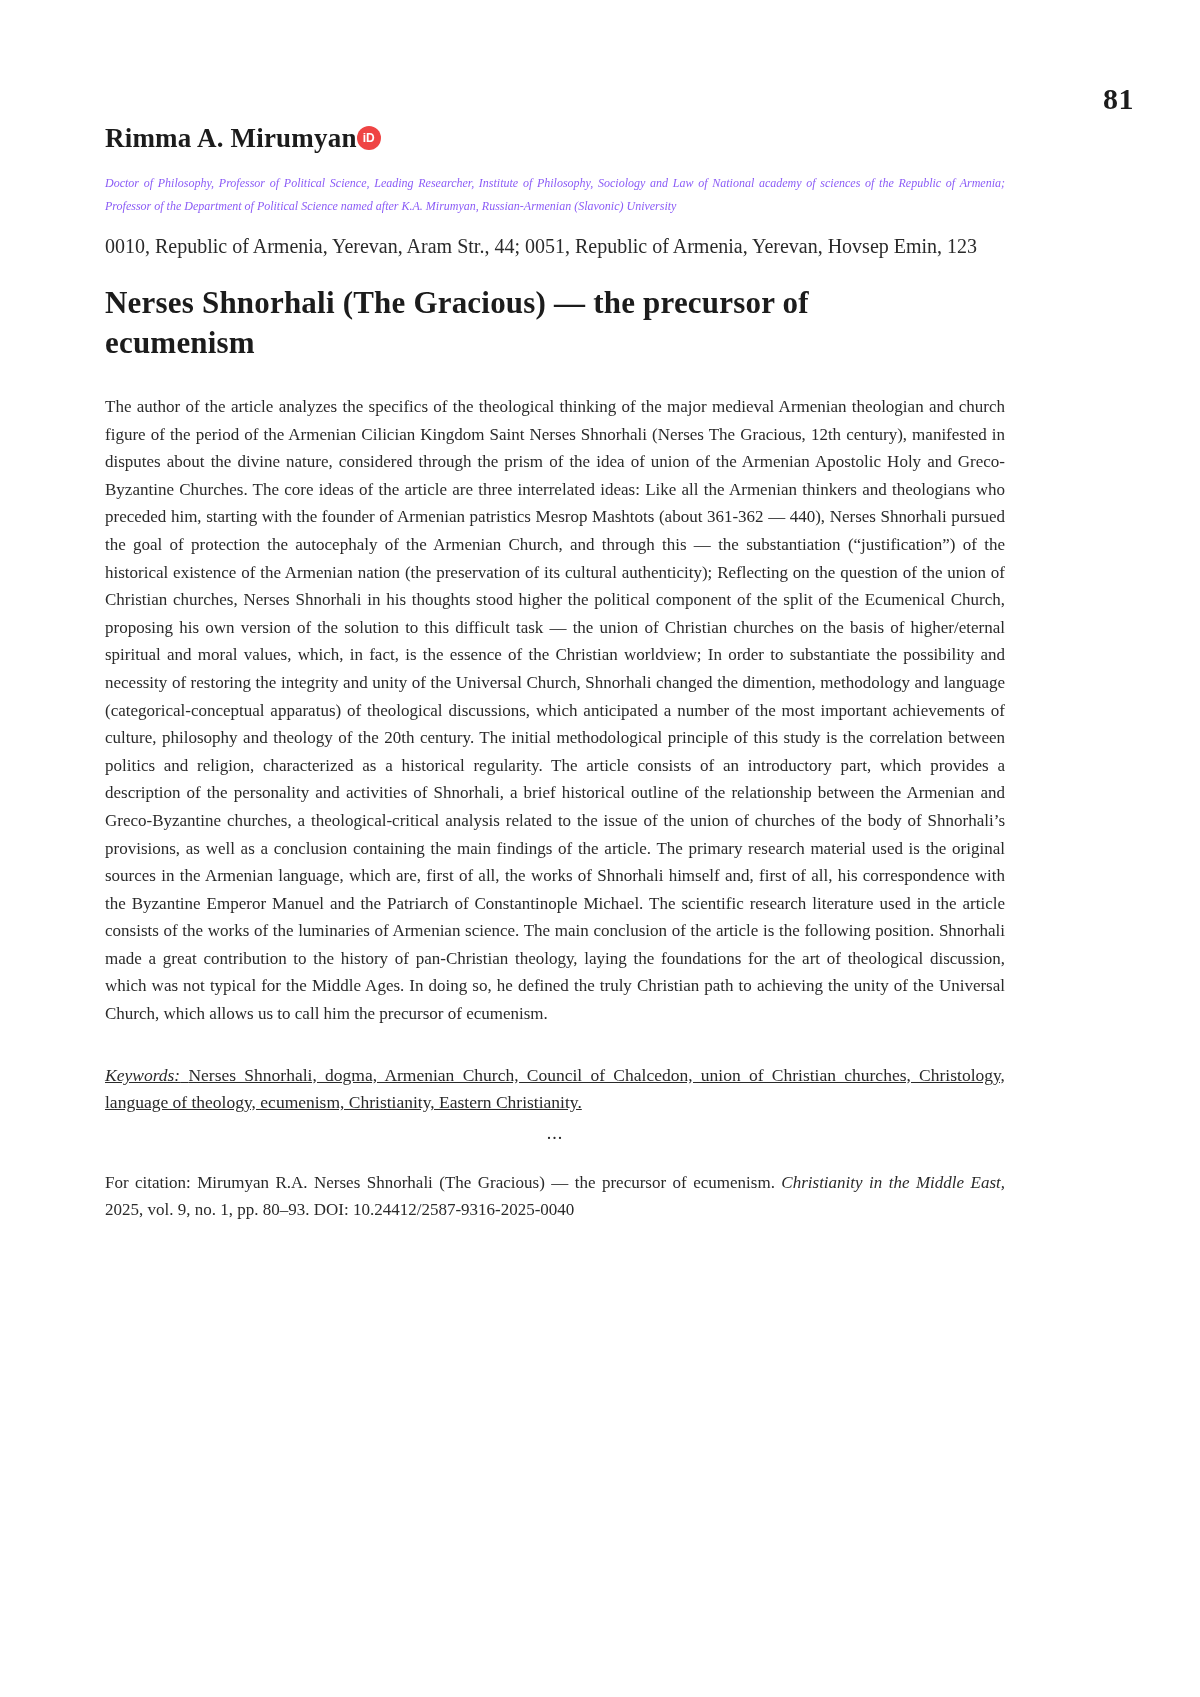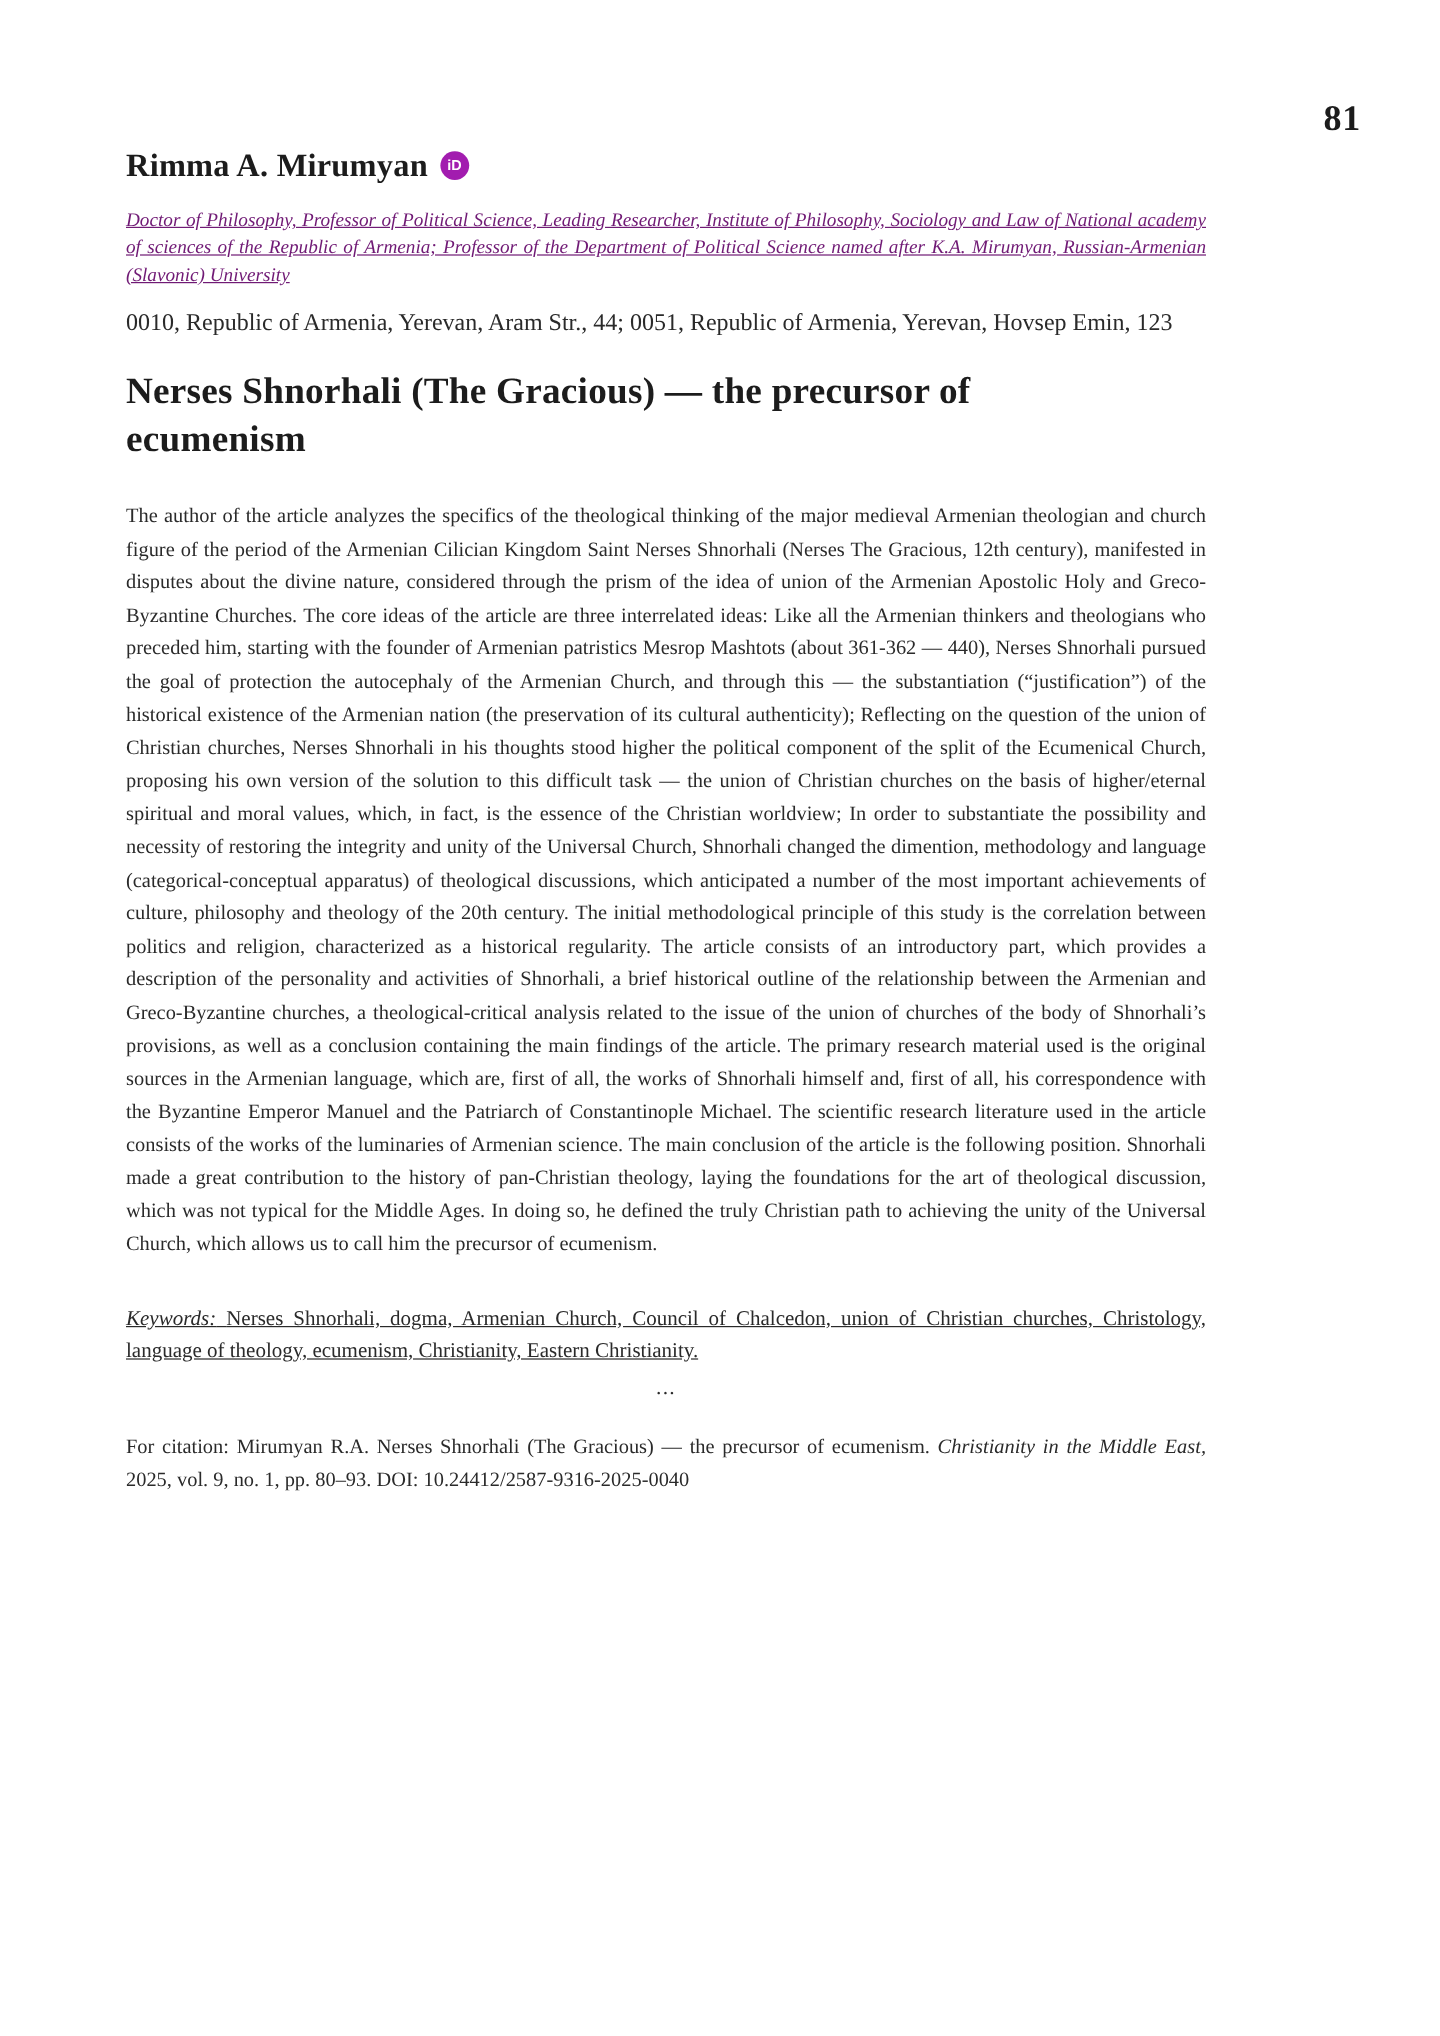--- a/index.html
+++ b/index.html
@@ -32,52 +32,50 @@
   }
   .content {
     position: absolute;
     left: 105px;
     top: 120px;
     width: 900px;
   }
   .author-row {
     display: flex;
     align-items: center;
-    gap: 10px;
   }
   .author-name {
     font-size: 27px;
     font-weight: 700;
     color: #1c1c1c;
     letter-spacing: 0.2px;
     line-height: 36px;
   }
   .orcid-icon {
     display: inline-flex;
     align-items: center;
     justify-content: center;
     width: 24px;
     height: 24px;
     border-radius: 50%;
-    background: #a21caf;
+    background: #ef4444;
     color: #ffffff;
     font-family: "Liberation Sans", sans-serif;
     font-size: 12px;
     font-weight: 700;
     cursor: pointer;
     user-select: none;
   }
   .affiliation {
     margin-top: 16px;
     font-style: italic;
-    font-size: 16px;
+    font-size: 12px;
     line-height: 23px;
-    color: #701a75;
+    color: #8b5cf6;
     text-align: justify;
-    text-decoration: underline;
   }
   .contact {
     margin-top: 15px;
     font-size: 20px;
     line-height: 26px;
     color: #2a2a2a;
   }
   .article-title {
     margin-top: 24px;
     width: 810px;

